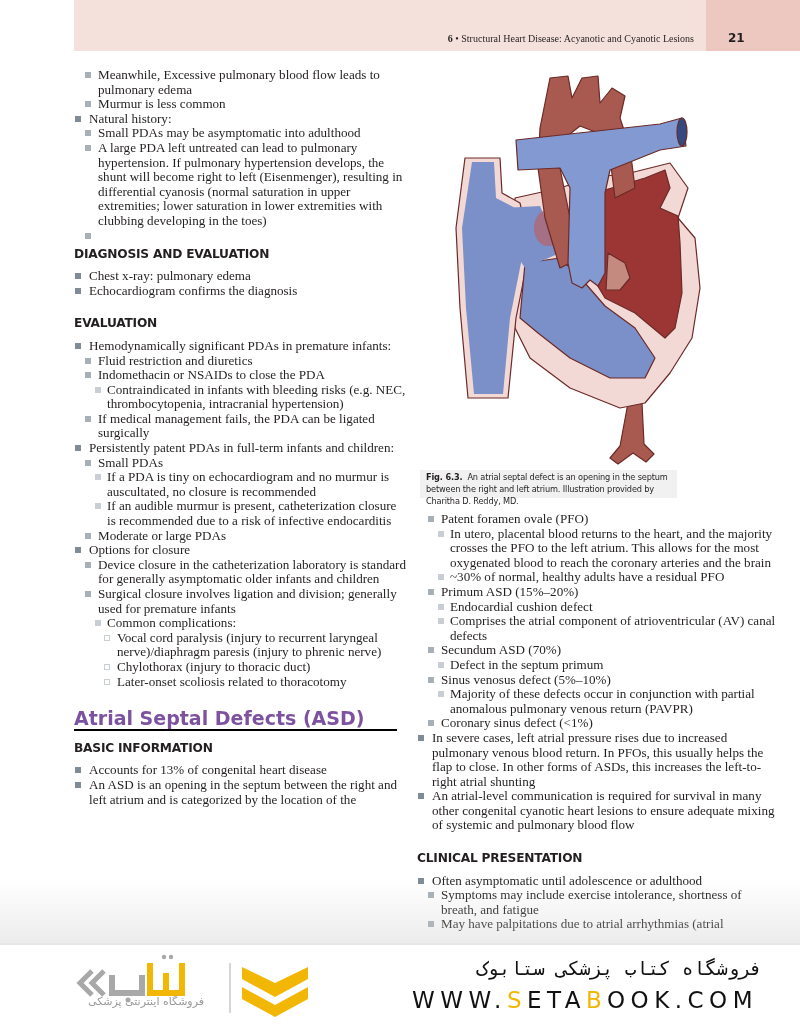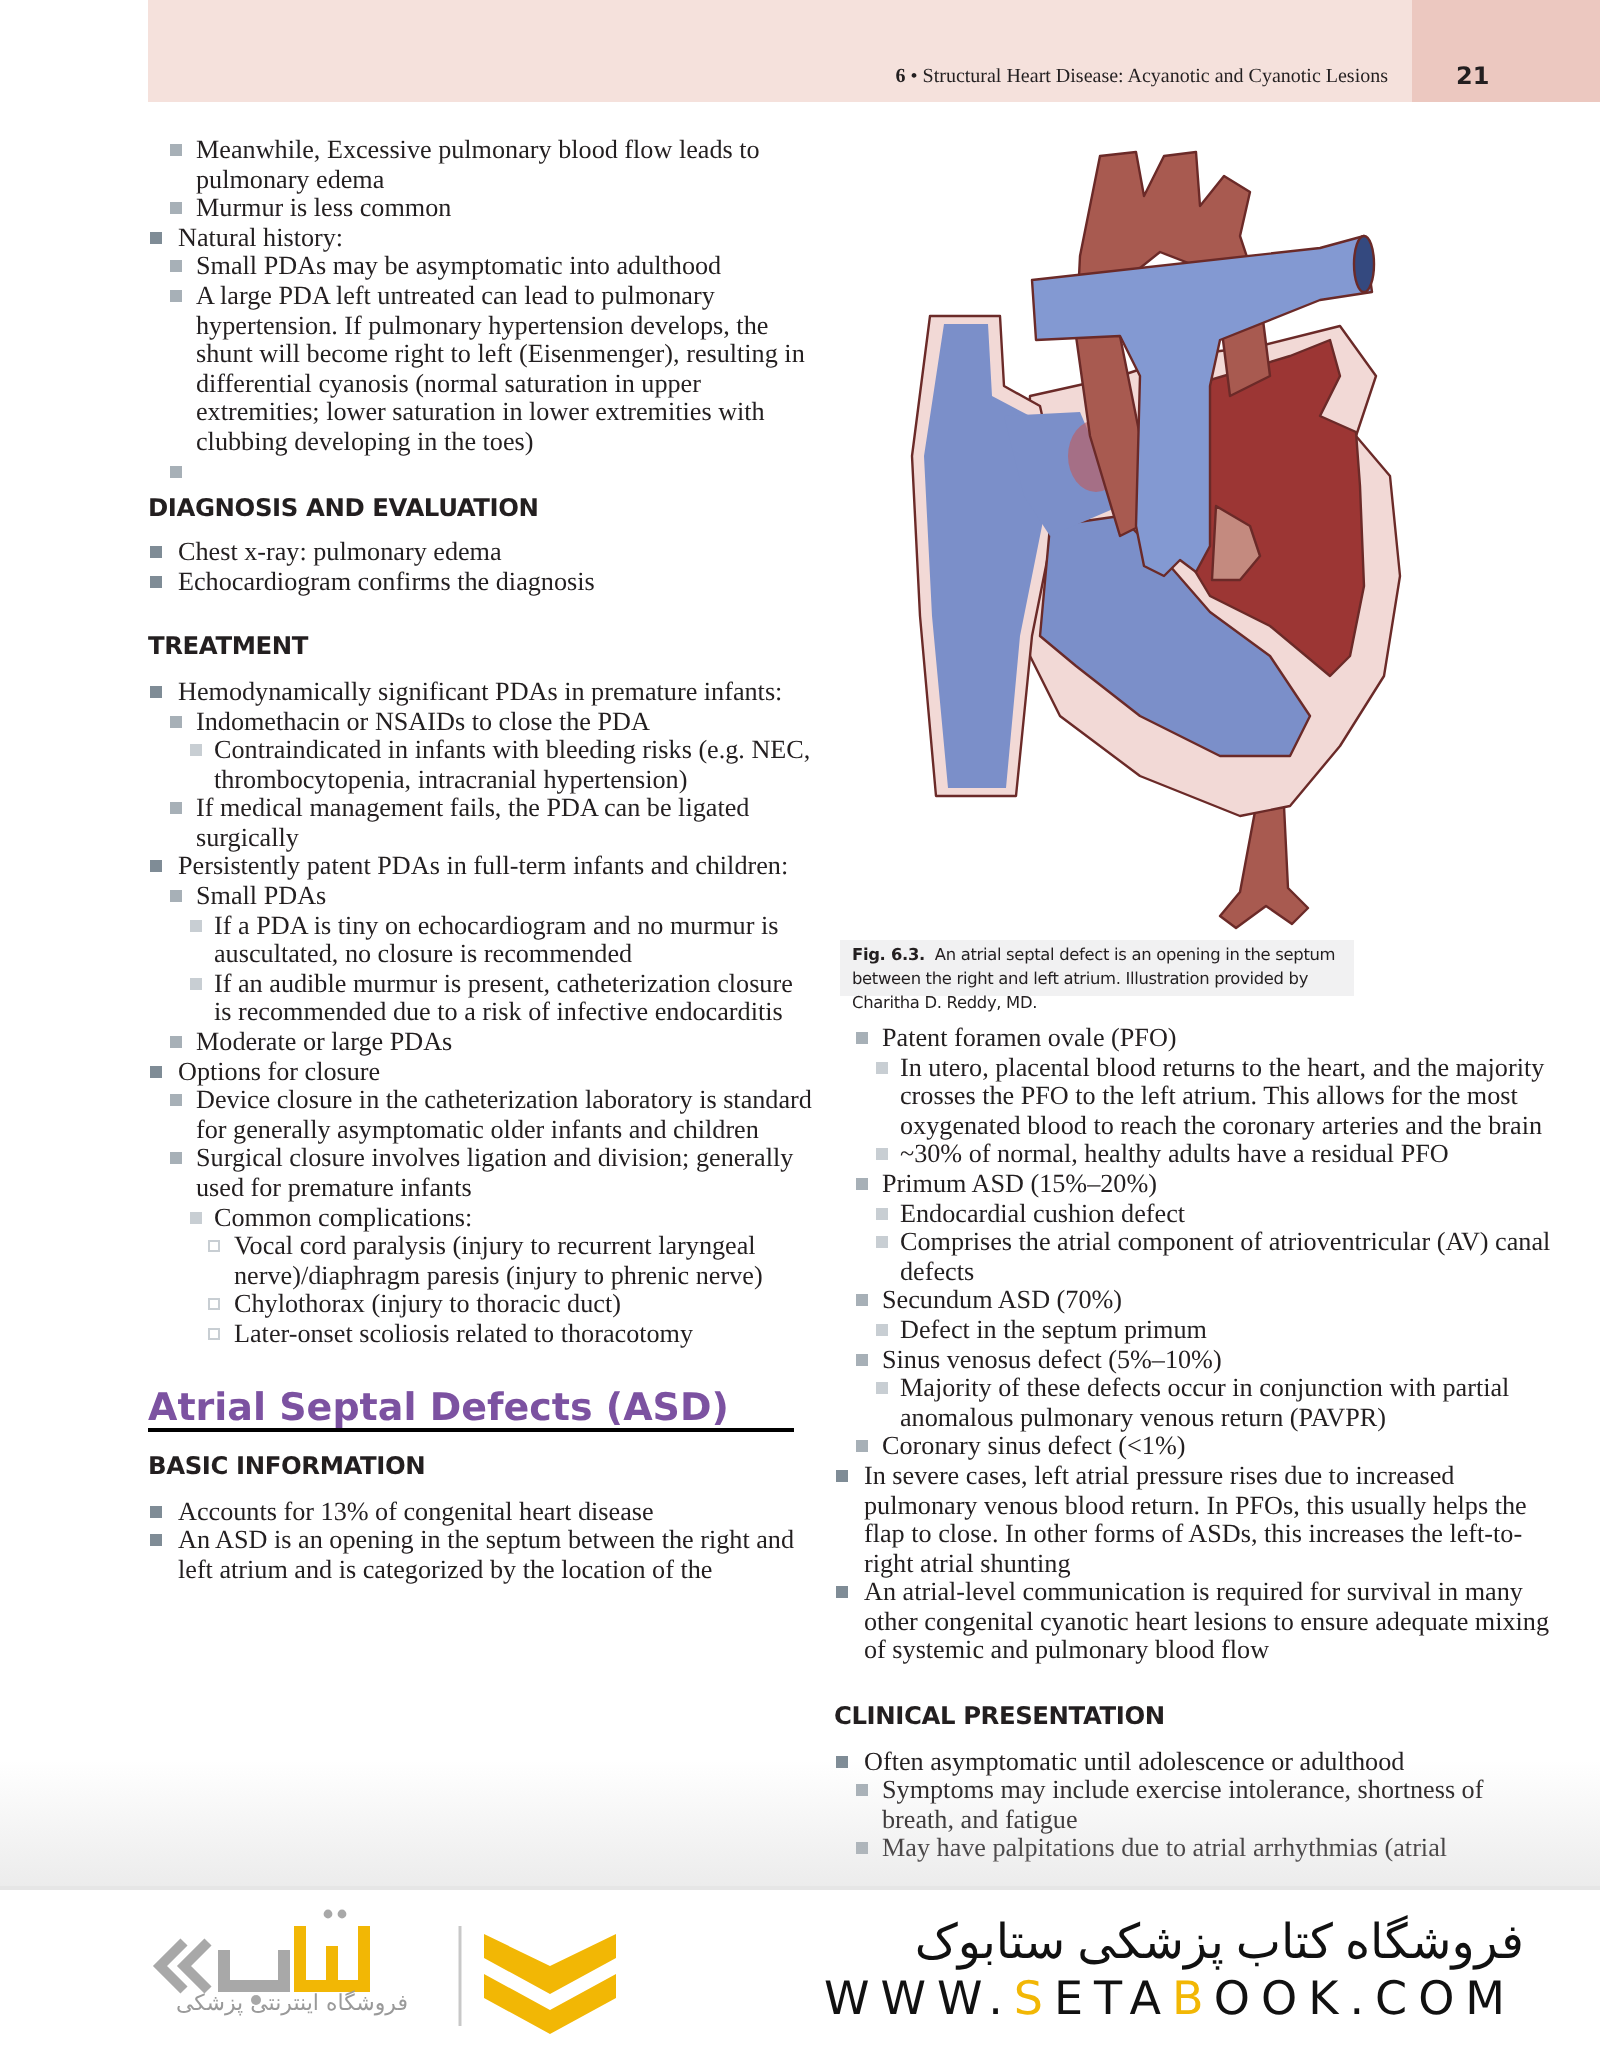--- a/index.html
+++ b/index.html
@@ -34,21 +34,21 @@
   .figure { position: absolute; left: 420px; top: 58px; width: 360px; height: 410px; }
   .caption { position: absolute; left: 420px; top: 470px; width: 257px; height: 28px; background: #f1f1f2; padding: 1px 6px; font-family: "DejaVu Sans", sans-serif; font-size: 8.2px; line-height: 12px; color: #231f20; letter-spacing: -0.15px; }
   .caption b { font-weight: bold; }
 
   .fade { position: absolute; left: 0; top: 880px; width: 800px; height: 64px; background: linear-gradient(to bottom, rgba(255,255,255,0) 0%, rgba(200,200,200,0.35) 100%); pointer-events: none; }
   .fade-edge { position: absolute; left: 0; top: 943px; width: 800px; height: 2px; background: #e6e6e6; }
 
   .footer { position: absolute; left: 0; top: 945px; width: 800px; height: 79px; background: #ffffff; }
   .logo { position: absolute; left: 70px; top: 8px; width: 250px; height: 66px; }
   .logo-fa-sub { position: absolute; left: 88px; top: 50px; font-family: "DejaVu Sans", sans-serif; font-size: 11px; color: #9a9a9a; direction: rtl; }
-  .store-name { position: absolute; right: 38px; top: 12px; font-family: Liberation Serif, serif; font-size: 24px; color: #111; direction: rtl; }
+  .store-name { position: absolute; right: 38px; top: 12px; font-family: Liberation Mono, monospace; font-size: 19px; color: #111; direction: rtl; }
   .store-url { position: absolute; left: 412px; top: 42px; font-family: "DejaVu Sans", sans-serif; font-size: 23px; letter-spacing: 5.5px; color: #111; }
   .store-url .acc { color: #f2b705; }
 </style>
 </head>
 <body>
 
 <div class="header-band"></div>
 <div class="header-tab"></div>
 <div class="running-head">
   <b>6</b>
@@ -67,23 +67,24 @@
     <li class="l2"><span class="bul"></span><span>A large PDA left untreated can lead to pulmonary hypertension. If pulmonary hypertension develops, the shunt will become right to left (Eisenmenger), resulting in differential cyanosis (normal saturation in upper extremities; lower saturation in lower extremities with clubbing developing in the toes)</span></li>
     <li class="l2"><span class="bul"></span></li>
   </ul>
 
   <h3 class="section">DIAGNOSIS AND EVALUATION</h3>
   <ul>
     <li class="l1"><span class="bul"></span><span>Chest x-ray: pulmonary edema</span></li>
     <li class="l1"><span class="bul"></span><span>Echocardiogram confirms the diagnosis</span></li>
   </ul>
 
-  <h3 class="section">TREATMENT</h3>
+  <h3 class="section">EVALUATION</h3>
   <ul>
     <li class="l1"><span class="bul"></span><span>Hemodynamically significant PDAs in premature infants:</span></li>
+    <li class="l2"><span class="bul"></span><span>Fluid restriction and diuretics</span></li>
     <li class="l2"><span class="bul"></span><span>Indomethacin or NSAIDs to close the PDA</span></li>
     <li class="l3"><span class="bul"></span><span>Contraindicated in infants with bleeding risks (e.g. NEC, thrombocytopenia, intracranial hypertension)</span></li>
     <li class="l2"><span class="bul"></span><span>If medical management fails, the PDA can be ligated surgically</span></li>
     <li class="l1"><span class="bul"></span><span>Persistently patent PDAs in full-term infants and children:</span></li>
     <li class="l2"><span class="bul"></span><span>Small PDAs</span></li>
     <li class="l3"><span class="bul"></span><span>If a PDA is tiny on echocardiogram and no murmur is auscultated, no closure is recommended</span></li>
     <li class="l3"><span class="bul"></span><span>If an audible murmur is present, catheterization closure is recommended due to a risk of infective endocarditis</span></li>
     <li class="l2"><span class="bul"></span><span>Moderate or large PDAs</span></li>
     <li class="l1"><span class="bul"></span><span>Options for closure</span></li>
     <li class="l2"><span class="bul"></span><span>Device closure in the catheterization laboratory is standard for generally asymptomatic older infants and children</span></li>

